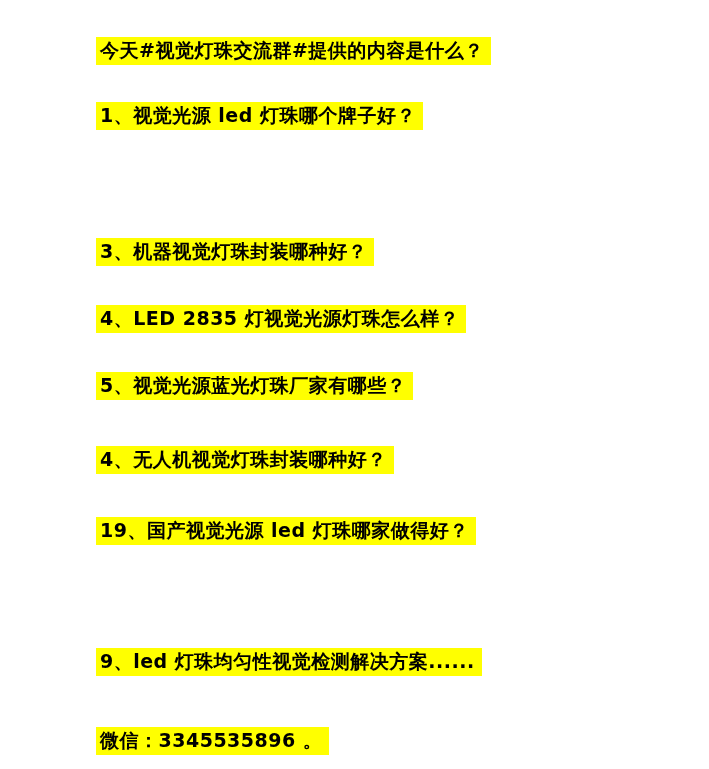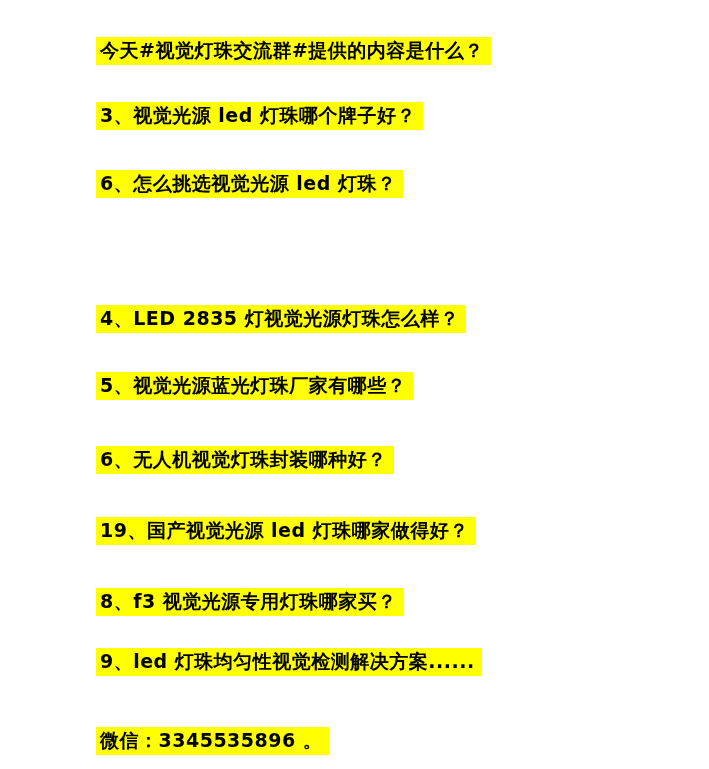--- a/index.html
+++ b/index.html
@@ -38,47 +38,44 @@
 </head>
 <body>
 
 <div class="doc-page">
 
   <div class="hl-line" style="top:37px">
     <span class="hl">今天#视觉灯珠交流群#提供的内容是什么？</span>
   </div>
 
   <div class="hl-line" style="top:102px">
-    <span class="hl">3、视觉光源 led 灯珠哪个牌子好？</span>
+    <span class="hl">1、视觉光源 led 灯珠哪个牌子好？</span>
   </div>
 
-  <div class="hl-line" style="top:170px">
-    <span class="hl">6、怎么挑选视觉光源 led 灯珠？</span>
+
+  <div class="hl-line" style="top:238px">
+    <span class="hl">3、机器视觉灯珠封装哪种好？</span>
   </div>
-
 
   <div class="hl-line" style="top:305px">
     <span class="hl">4、LED 2835 灯视觉光源灯珠怎么样？</span>
   </div>
 
   <div class="hl-line" style="top:372px">
     <span class="hl">5、视觉光源蓝光灯珠厂家有哪些？</span>
   </div>
 
   <div class="hl-line" style="top:446px">
-    <span class="hl">6、无人机视觉灯珠封装哪种好？</span>
+    <span class="hl">4、无人机视觉灯珠封装哪种好？</span>
   </div>
 
   <div class="hl-line" style="top:517px">
     <span class="hl">19、国产视觉光源 led 灯珠哪家做得好？</span>
   </div>
 
-  <div class="hl-line" style="top:588px">
-    <span class="hl">8、f3 视觉光源专用灯珠哪家买？</span>
-  </div>
 
   <div class="hl-line" style="top:648px">
     <span class="hl">9、led 灯珠均匀性视觉检测解决方案......</span>
   </div>
 
   <div class="hl-line" style="top:727px">
     <span class="hl">微信：3345535896 。</span>
   </div>
 
 </div>

